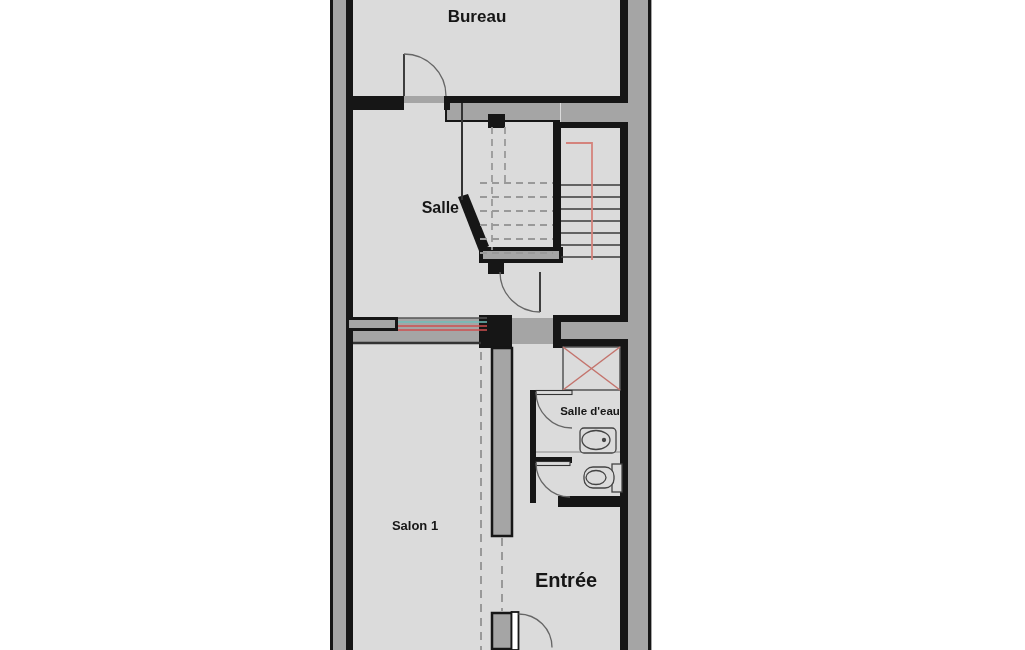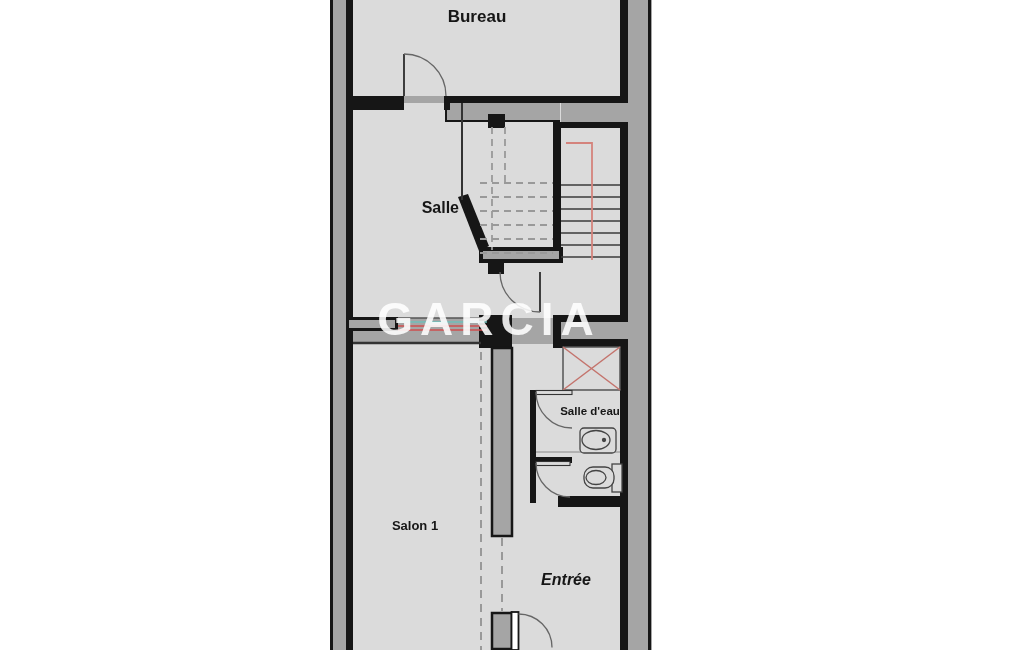--- a/index.html
+++ b/index.html
@@ -5,21 +5,21 @@
   html,body{margin:0;padding:0;background:#fff;}
   .canvas{position:relative;width:1025px;height:650px;background:#ffffff;overflow:hidden;
           font-family:"Liberation Sans", sans-serif;}
   .plan-svg{position:absolute;left:0;top:0;}
   .label{position:absolute;transform:translate(-50%,-50%);white-space:nowrap;
          font-weight:bold;color:#161616;}
   .label-bureau{left:477px;top:17px;font-size:17px;}
   .label-salle1{left:417px;top:208px;font-size:16px;margin-left:30px;}
   .label-salon1{left:415px;top:525px;font-size:13px;}
   .label-sde{left:590px;top:411px;font-size:11.5px;text-align:right;}
-  .label-entree{left:566px;top:580px;font-size:16px;font-style:italic;}
+  .label-entree{left:566px;top:580px;font-size:20px;}
   .watermark{position:absolute;left:489px;top:319px;transform:translate(-50%,-50%);
              font-size:46px;font-weight:bold;letter-spacing:7px;
              color:rgba(255,255,255,0.88);white-space:nowrap;}
 </style>
 </head>
 <body>
 
 <div class="canvas">
 
 <svg class="plan-svg" width="1025" height="650" viewBox="0 0 1025 650">
@@ -150,15 +150,14 @@
     <path d="M518.5,614 A33.5,33.5 0 0 1 552,647.5" fill="none" stroke-width="1.3" stroke="#666666"></path>
   </g>
 </svg>
 
 <div class="label label-bureau">Bureau</div>
 <div class="label label-salle1">Salle 1</div>
 <div class="label label-salon1">Salon 1</div>
 <div class="label label-sde">Salle d'eau</div>
 <div class="label label-entree">Entrée</div>
 
-<div class="watermark">GARCIA</div>
 
 </div>
 
 </body></html>

